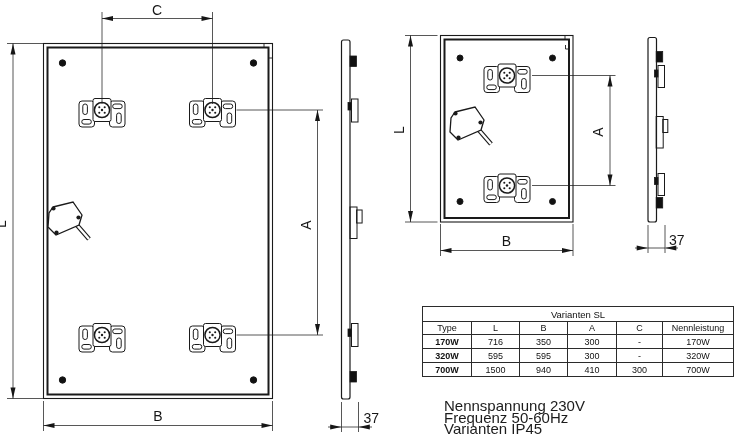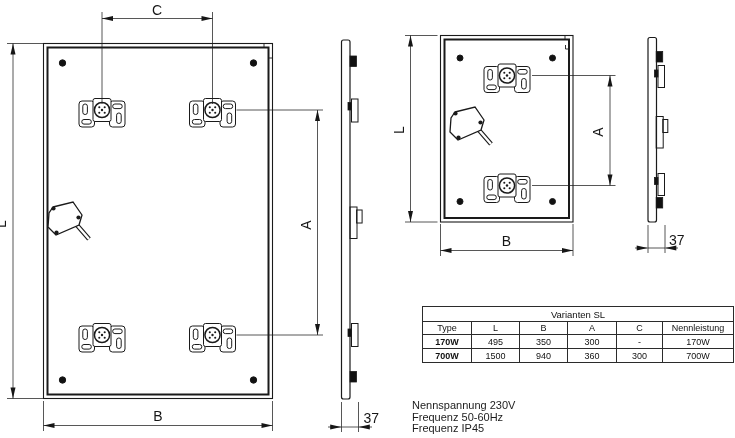--- a/index.html
+++ b/index.html
@@ -14,21 +14,21 @@
           table-layout:fixed;font-size:9px;color:#111;}
   .vtable, .vtable th, .vtable td{border:1px solid #2b2b2b;}
   .vtable{border-width:1.5px;}
   .vtable th, .vtable td{padding:0;text-align:center;vertical-align:middle;
           font-weight:normal;white-space:nowrap;overflow:hidden;}
   .vtable .titlerow th{height:14px;font-size:9.5px;}
   .vtable .headrow th{height:12px;}
   .vtable tbody tr{height:14px;margin-top:32px;}
   .vtable td.typecol{font-weight:bold;}
 
-  .notes{left:412px;top:400px;font-size:11px;line-height:11.6px;color:#1c1c1c;}
+  .notes{left:444px;top:400px;font-size:15px;line-height:11.6px;color:#1c1c1c;}
 </style>
 </head>
 <body>
 
 <svg class="abs" style="left:0;top:0" width="735" height="438" viewBox="0 0 735 438">
   <defs>
     <marker id="arw" markerWidth="12" markerHeight="8" refX="11.5" refY="4" orient="auto-start-reverse" markerUnits="userSpaceOnUse">
       <path d="M0.5,1.5 L11.5,4 L0.5,6.5 Z" fill="#161616"></path>
     </marker>
 
@@ -196,34 +196,42 @@
       <th>L</th>
       <th>B</th>
       <th>A</th>
       <th>C</th>
       <th>Nennleistung</th>
     </tr>
   </thead>
   <tbody>
     <tr>
       <td class="typecol">170W</td>
-      <td>495</td>
+      <td>716</td>
       <td>350</td>
       <td>300</td>
       <td>-</td>
       <td>170W</td>
     </tr>
     <tr>
+      <td class="typecol">320W</td>
+      <td>595</td>
+      <td>595</td>
+      <td>300</td>
+      <td>-</td>
+      <td>320W</td>
+    </tr>
+    <tr>
       <td class="typecol">700W</td>
       <td>1500</td>
       <td>940</td>
-      <td>360</td>
+      <td>410</td>
       <td>300</td>
       <td>700W</td>
     </tr>
   </tbody>
 </table>
 
 <div class="abs notes">
   <div>Nennspannung 230V</div>
   <div>Frequenz 50-60Hz</div>
-  <div>Frequenz IP45</div>
+  <div>Varianten IP45</div>
 </div>
 
 </body></html>

